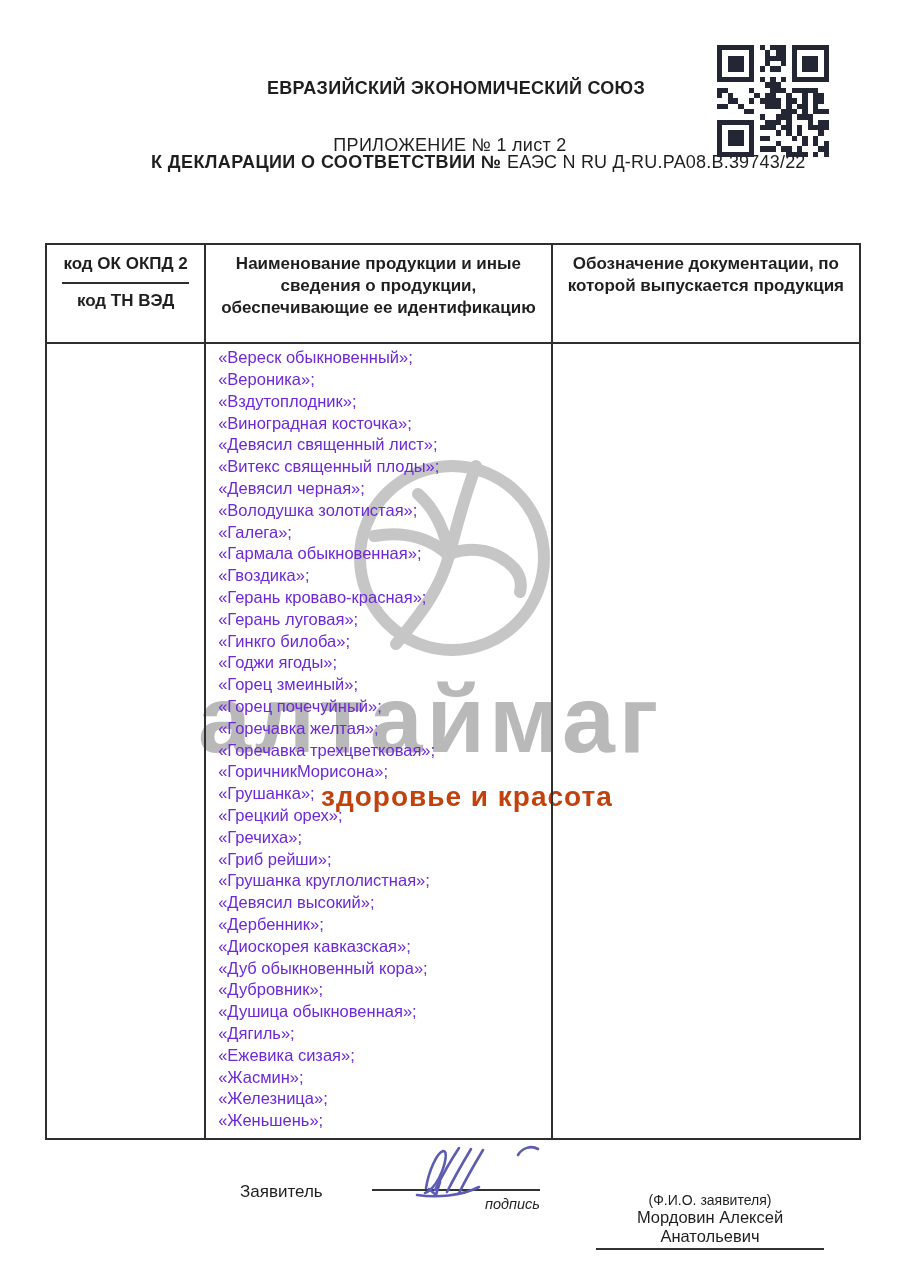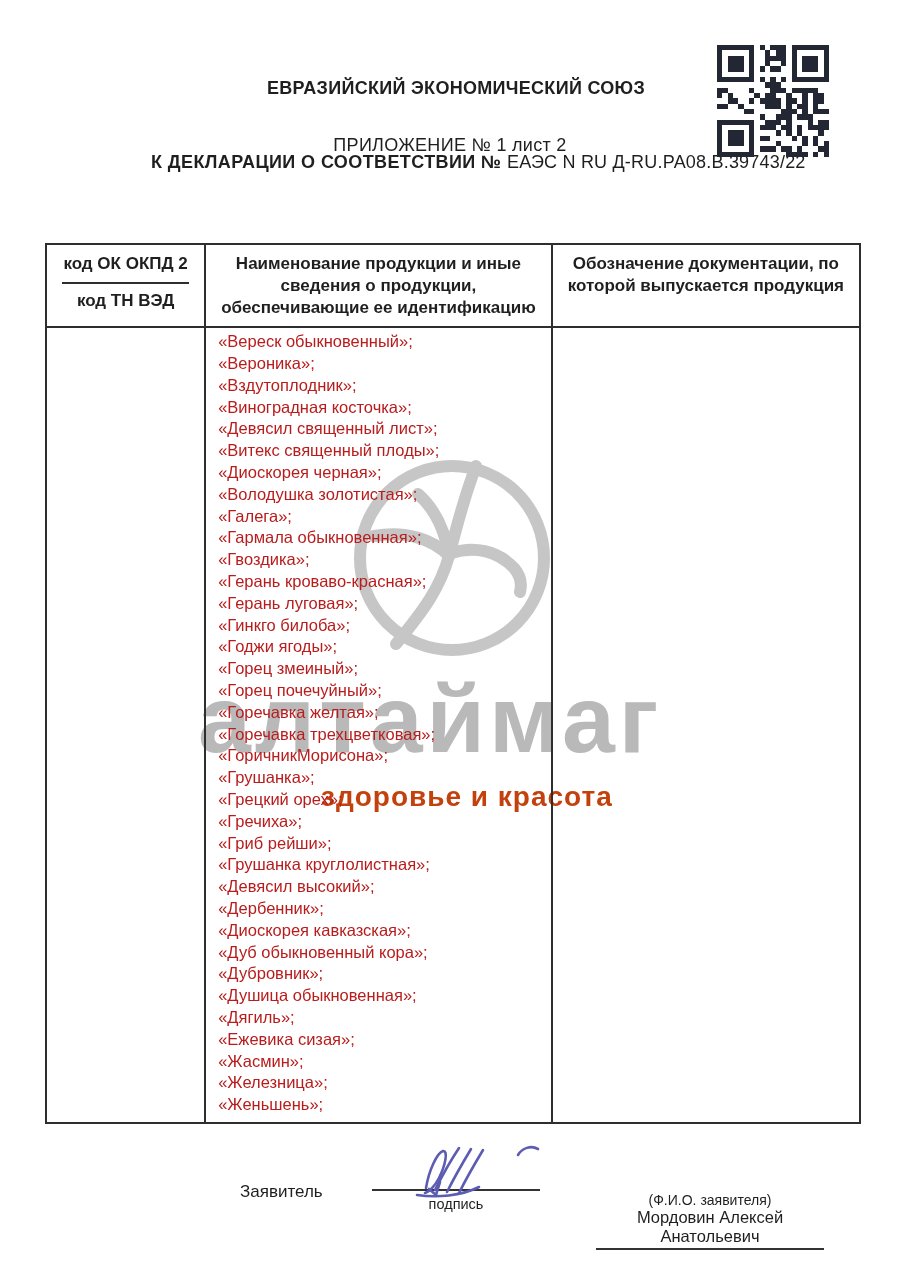--- a/index.html
+++ b/index.html
@@ -47,41 +47,41 @@
     background: transparent;
   }
   .doc-table td {
     border: 2px solid #2e2e2e; vertical-align: top; background: transparent;
   }
   .col-1 { width: 158px; }
   .col-2 { width: 344px; }
   .col-3 { width: 306px; }
   .th-cell {
     font-weight: bold; font-size: 17px; text-align: center;
-    padding: 8px 6px 8px 6px; line-height: 1.28; height: 69px; vertical-align: middle;
+    padding: 8px 6px 24px 6px; line-height: 1.28; height: 69px; vertical-align: middle;
   }
   .code-divider {
     border-top: 2px solid #2e2e2e; width: 88%; margin: 7px auto 6px auto; height: 0;
   }
   .body-cell { height: 792px; }
   .product-list { padding: 3px 6px 6px 12px; list-style: none; }
   .product-list li {
-    font-size: 16.5px; line-height: 21.8px; white-space: nowrap; color: #b91c1c;
+    font-size: 16.5px; line-height: 21.8px; white-space: nowrap; color: #6d28d9;
   }
 
   
   .footer { position: absolute; inset: 0; z-index: 2; pointer-events: none; }
   .applicant-label { position: absolute; left: 240px; top: 1182px; font-size: 17px; }
   .sig-line {
     position: absolute; left: 372px; top: 1146px; width: 168px; height: 45px;
     border-bottom: 2px solid #333;
   }
   .sig-caption {
     position: absolute; left: 372px; top: 1196px; width: 168px;
-    text-align: center; font-size: 14.5px;
+    text-align: right; font-size: 14.5px; font-style: italic;
   }
   .sig-ink { position: absolute; left: 412px; top: 1138px; width: 140px; height: 62px; }
   .name-block {
     position: absolute; left: 596px; top: 1208px; width: 228px;
     text-align: center; font-size: 16.5px; line-height: 19px;
     border-bottom: 2px solid #333; padding-bottom: 2px;
   }
   .name-caption {
     position: absolute; left: 596px; top: 1192px; width: 228px;
     text-align: center; font-size: 14px;
@@ -355,21 +355,21 @@
       <td class="col-1 body-cell"></td>
       <td class="col-2 body-cell">
         <ul class="product-list">
 
         <li>«Вереск обыкновенный»;</li>
               <li>«Вероника»;</li>
               <li>«Вздутоплодник»;</li>
               <li>«Виноградная косточка»;</li>
               <li>«Девясил священный лист»;</li>
               <li>«Витекс священный плоды»;</li>
-              <li>«Диоскорея черная»;</li>
+              <li>«Девясил черная»;</li>
               <li>«Володушка золотистая»;</li>
               <li>«Галега»;</li>
               <li>«Гармала обыкновенная»;</li>
               <li>«Гвоздика»;</li>
               <li>«Герань кроваво-красная»;</li>
               <li>«Герань луговая»;</li>
               <li>«Гинкго билоба»;</li>
               <li>«Годжи ягоды»;</li>
               <li>«Горец змеиный»;</li>
               <li>«Горец почечуйный»;</li>

